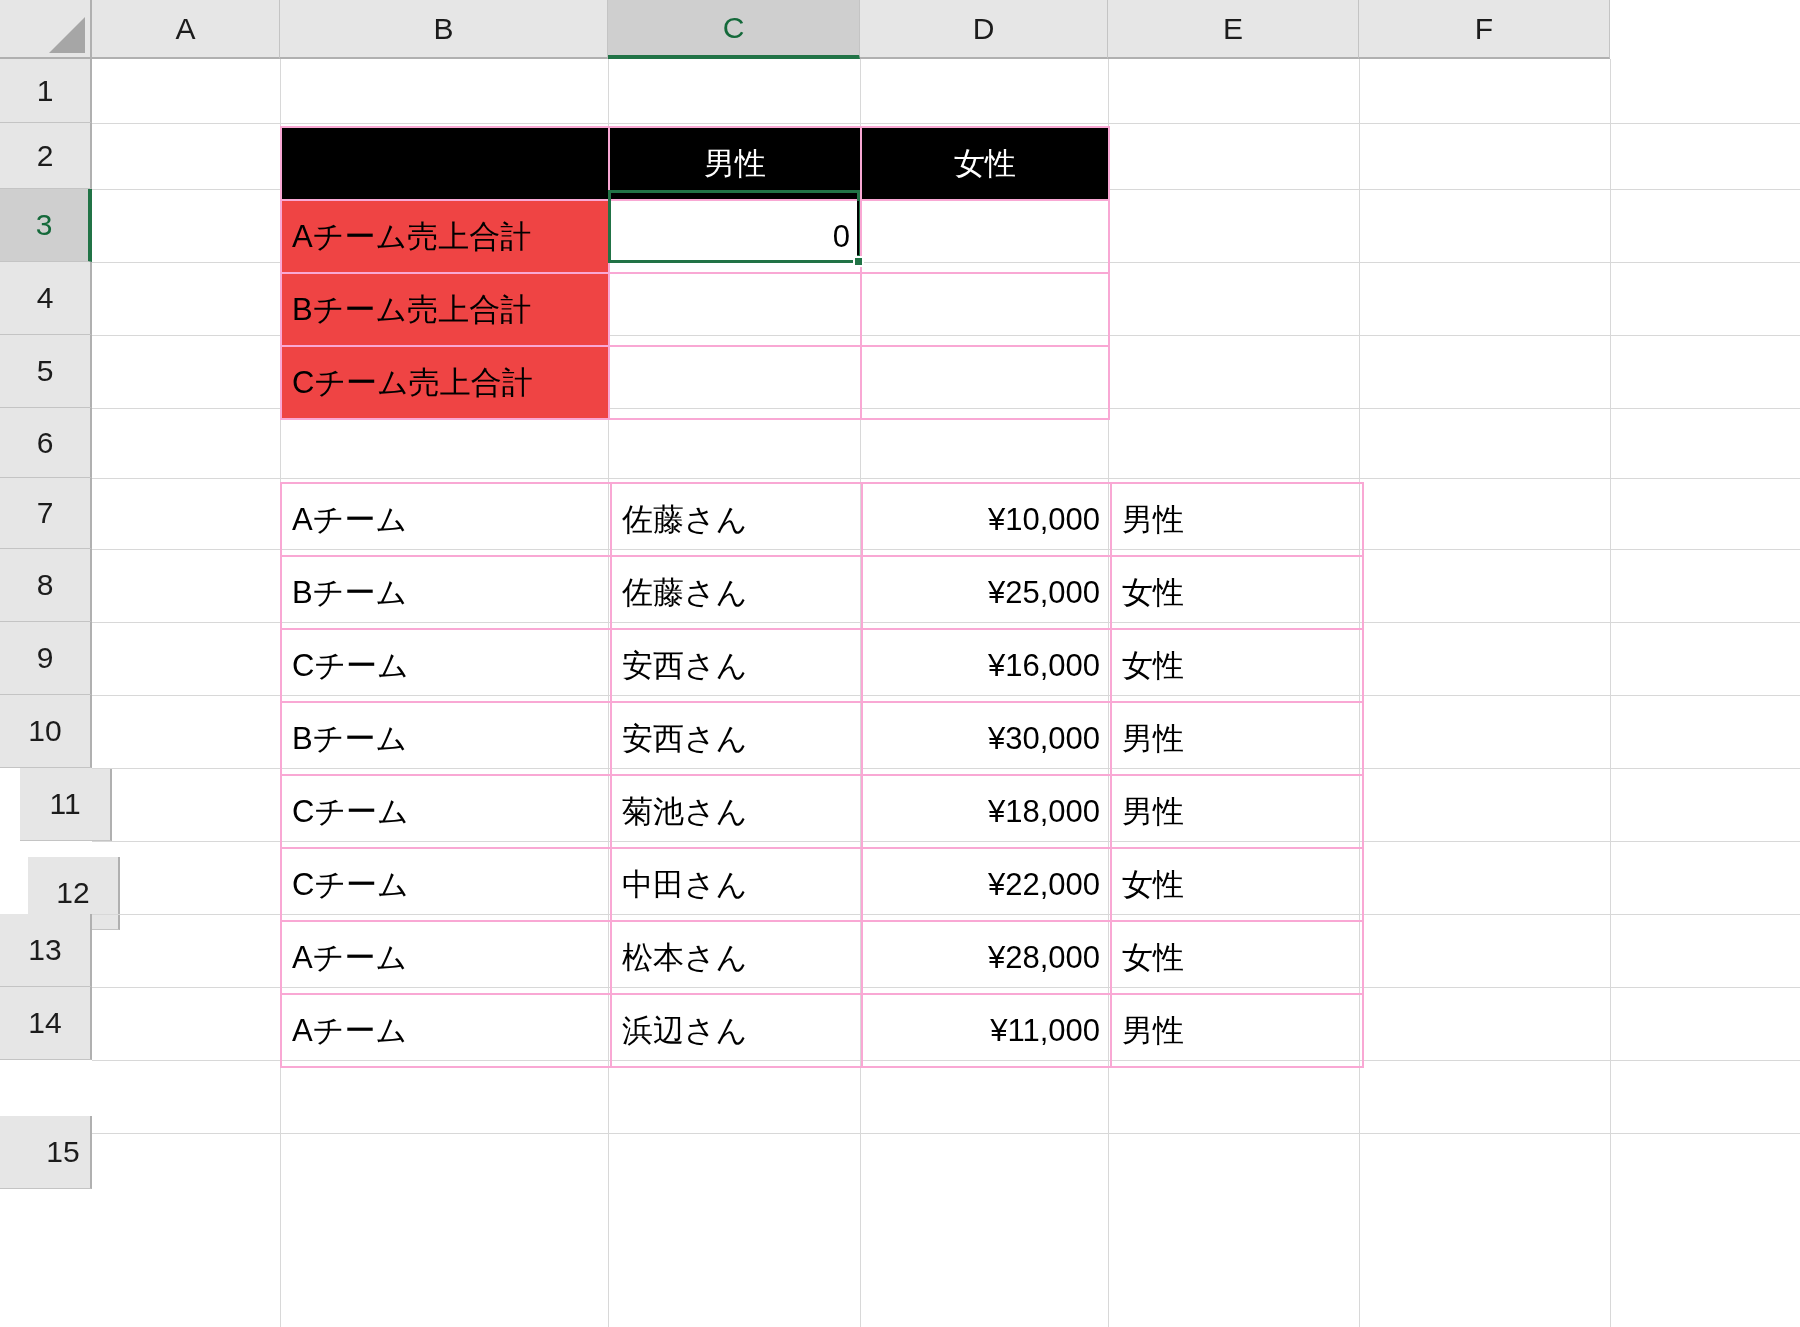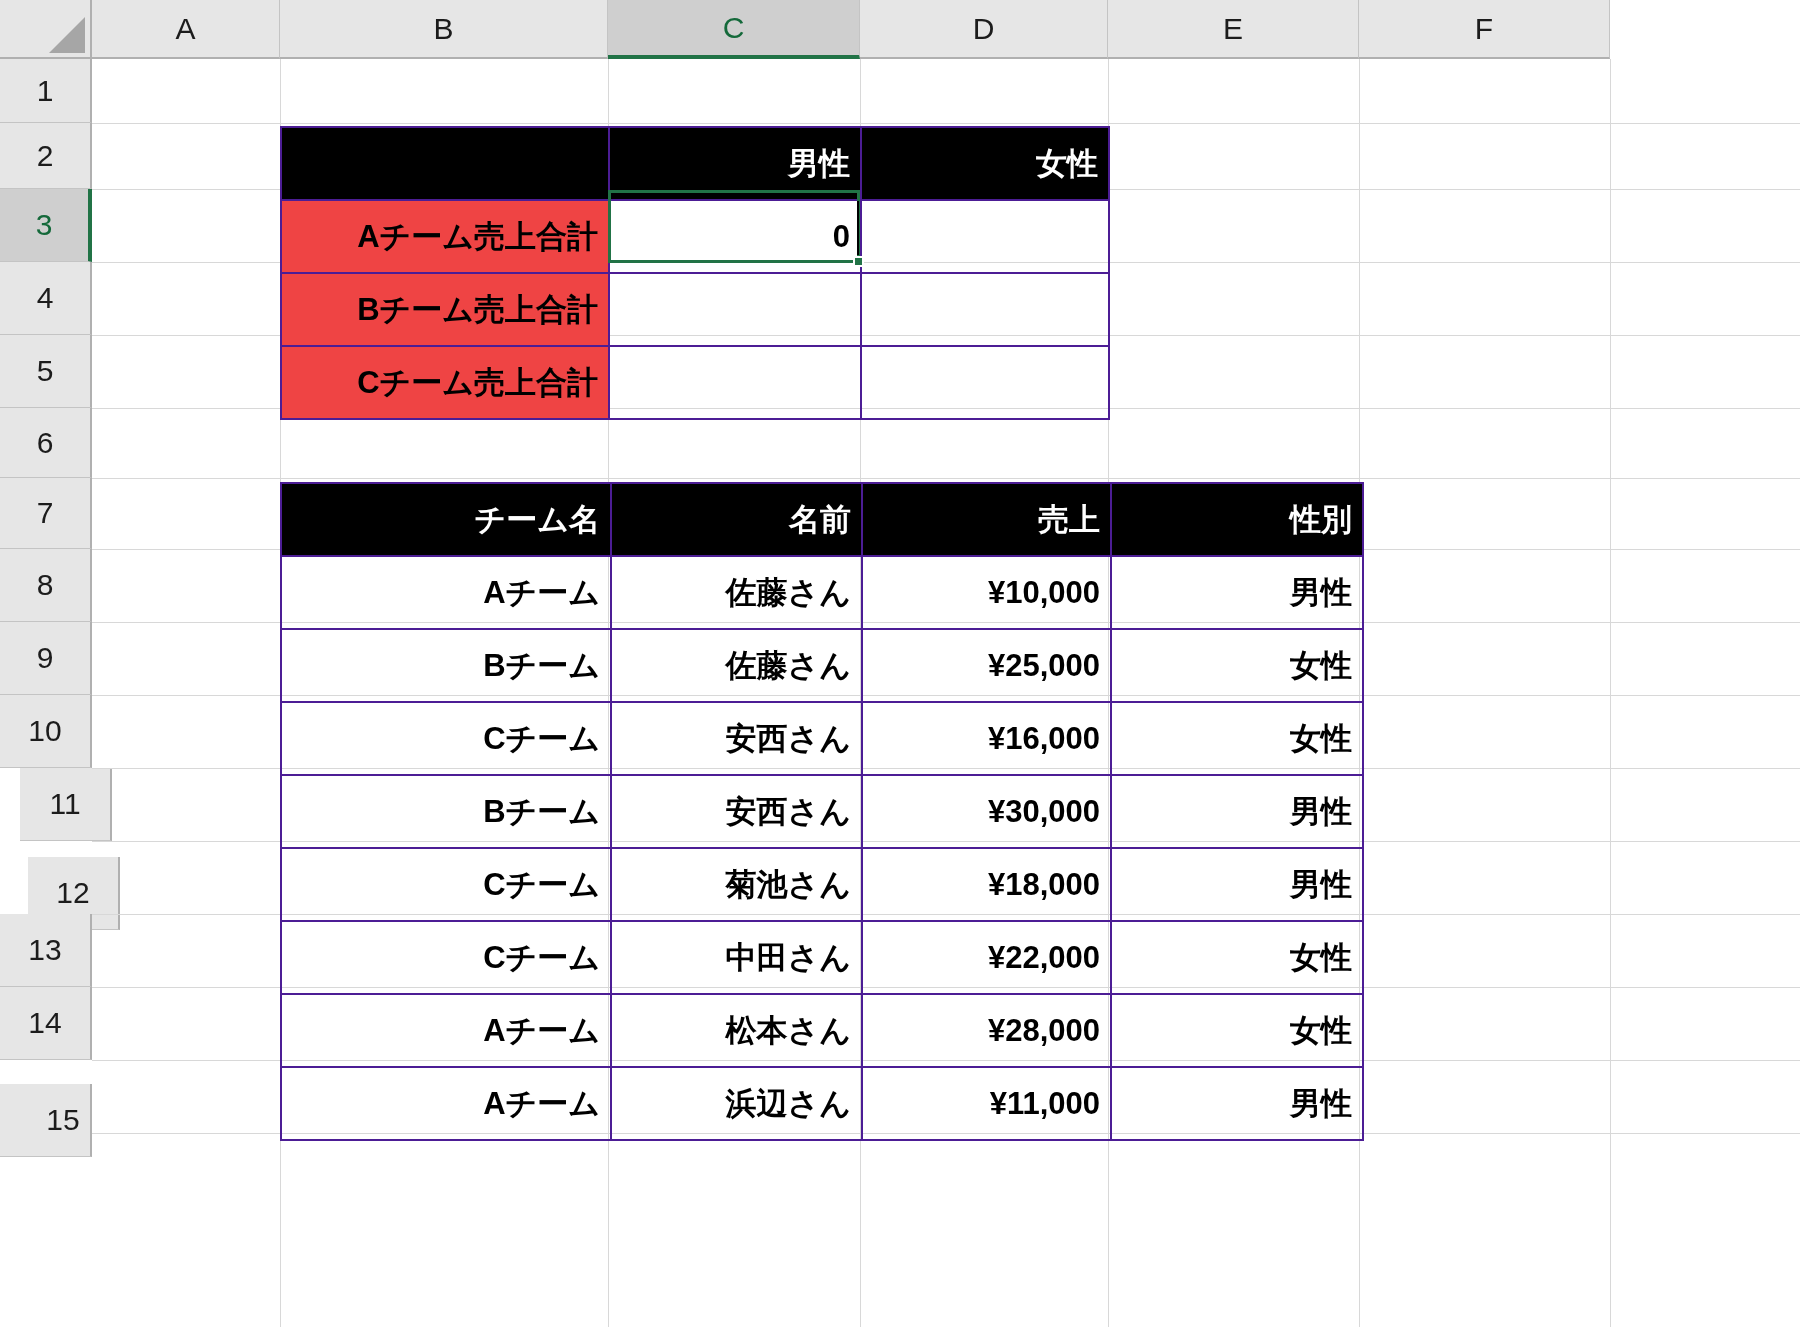--- a/index.html
+++ b/index.html
@@ -84,28 +84,27 @@
   }
   
   .tbl {
     position: absolute;
     border-collapse: collapse;
     table-layout: fixed;
     font-size: 31px;
     color: #000000;
   }
   .tbl td, .tbl th {
-    border: 2px solid #4c1d95;
+    border: 2px solid #f9a8d4;
     padding: 0 10px;
     box-sizing: border-box;
-    font-weight: bold;
+    font-weight: normal;
     vertical-align: middle;
     white-space: nowrap;
     overflow: hidden;
-    text-align: right;
   }
   .hdr {
     background: #000000;
     color: #ffffff;
     font-weight: bold;
     border: 2px solid #000000;
   }
   .rowlabel {
     background: #ef4444;
   }
@@ -174,21 +173,21 @@
       <div class="rowhead" style="top: 335px; height: 73px;">5</div>
       <div class="rowhead" style="top: 408px; height: 70px;">6</div>
       <div class="rowhead" style="top: 478px; height: 71px;">7</div>
       <div class="rowhead" style="top: 549px; height: 73px;">8</div>
       <div class="rowhead" style="top: 622px; height: 73px;">9</div>
       <div class="rowhead" style="top: 695px; height: 73px;">10</div>
       <div class="rowhead" style="top: 768px; height: 73px; margin-left: 20px;">11</div>
       <div class="rowhead" style="top: 857px; height: 73px; margin-left: 28px;">12</div>
       <div class="rowhead" style="top: 914px; height: 73px;">13</div>
       <div class="rowhead" style="top: 987px; height: 73px;">14</div>
-      <div class="rowhead" style="top: 1084px; height: 73px; padding-left: 36px;">15</div>
+      <div class="rowhead" style="top: 1116px; height: 73px; padding-left: 36px;">15</div>
     </div>
   <div id="gridlines">
       <div class="gridline-v" style="left: 280px; height: 1268px;"></div>
       <div class="gridline-v" style="left: 608px; height: 1268px;"></div>
       <div class="gridline-v" style="left: 860px; height: 1268px;"></div>
       <div class="gridline-v" style="left: 1108px; height: 1268px;"></div>
       <div class="gridline-v" style="left: 1359px; height: 1268px;"></div>
       <div class="gridline-v" style="left: 1610px; height: 1268px;"></div>
       <div class="gridline-h" style="top: 123px; width: 1708px;"></div>
       <div class="gridline-h" style="top: 189px; width: 1708px;"></div>
@@ -243,26 +242,20 @@
   </div>
 
   <table class="tbl" id="detail-table">
     <colgroup>
         <col class="d0">
         <col class="d1">
         <col class="d2">
         <col class="d3">
       </colgroup>
     <tbody id="detail-body">
-      <tr>
-        <th class="hdr">チーム名</th>
-        <th class="hdr">名前</th>
-        <th class="hdr">売上</th>
-        <th class="hdr">性別</th>
-      </tr>
     <tr>
           <td class="">Aチーム</td>
           <td class="">佐藤さん</td>
           <td class="num">¥10,000</td>
           <td class="">男性</td>
         </tr>
         <tr>
           <td class="">Bチーム</td>
           <td class="">佐藤さん</td>
           <td class="num">¥25,000</td>

